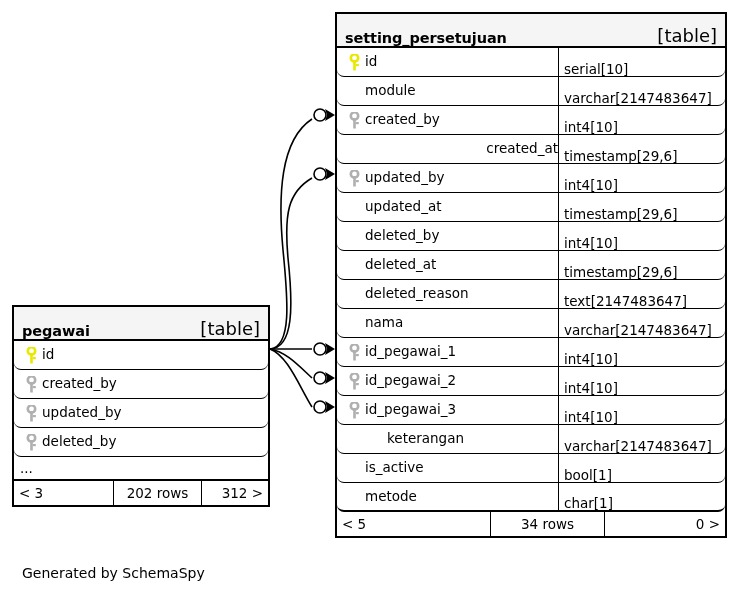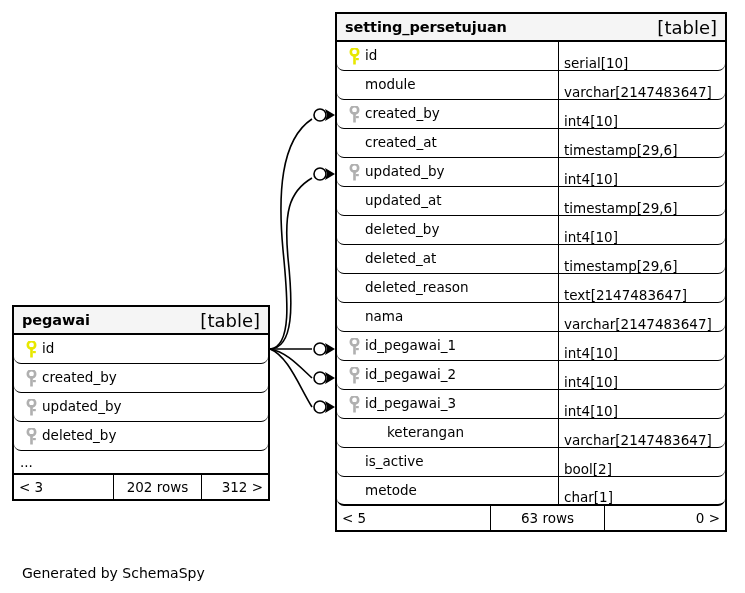--- a/index.html
+++ b/index.html
@@ -32,26 +32,26 @@
     position: absolute;
     box-sizing: border-box;
     border: 2px solid #000000;
     background: #ffffff;
     z-index: 2;
   }
 
   .tbl-header {
     box-sizing: border-box;
     display: flex;
-    align-items: center;
+    align-items: flex-end;
     justify-content: space-between;
     background: #f5f5f5;
     border-bottom: 2px solid #000000;
     padding: 0 8px;
-    height: 28px;
+    height: 34px;
   }
   .tbl-title {
     font-weight: bold;
     font-size: 14.5px;
     letter-spacing: -0.1px;
     white-space: nowrap;
   }
   .tbl-tag {
     font-size: 18px;
     white-space: nowrap;
@@ -218,21 +218,21 @@
         </svg>
       </span>
       <span class="col-label">created_by</span>
     </div>
     <div class="cell-type">
       <span class="type-label">int4[10]</span>
     </div>
   </div>
 
   <div class="tbl-row">
-    <div class="cell-name" style="flex-basis:221px;">
+    <div class="cell-name" style="flex-basis:221px;justify-content:flex-end;">
       <span class="key-slot"></span>
       <span class="col-label">created_at</span>
     </div>
     <div class="cell-type">
       <span class="type-label">timestamp[29,6]</span>
     </div>
   </div>
 
   <div class="tbl-row">
     <div class="cell-name" style="flex-basis:221px;">
@@ -357,37 +357,37 @@
       <span class="type-label">varchar[2147483647]</span>
     </div>
   </div>
 
   <div class="tbl-row">
     <div class="cell-name" style="flex-basis:221px;">
       <span class="key-slot"></span>
       <span class="col-label">is_active</span>
     </div>
     <div class="cell-type">
-      <span class="type-label">bool[2]</span>
+      <span class="type-label">bool[1]</span>
     </div>
   </div>
 
   <div class="tbl-row last-col-row">
     <div class="cell-name" style="flex-basis:221px;">
       <span class="key-slot"></span>
       <span class="col-label">metode</span>
     </div>
     <div class="cell-type">
       <span class="type-label">char[1]</span>
     </div>
   </div>
 
   <div class="tbl-footer">
     <div class="foot-cell foot-prev" style="flex:0 0 120px;">&lt; 5</div>
-    <div class="foot-cell foot-mid" style="flex:1 1 auto;">63 rows</div>
+    <div class="foot-cell foot-mid" style="flex:1 1 auto;">34 rows</div>
     <div class="foot-cell foot-next" style="flex:0 0 120px;">0 &gt;</div>
   </div>
 </div>
 
 <div class="er-table" id="tbl-pegawai" style="left:12px; top:305px; width:258px;">
 
   <div class="tbl-header">
     <span class="tbl-title">pegawai</span>
     <span class="tbl-tag">[table]</span>
   </div>

